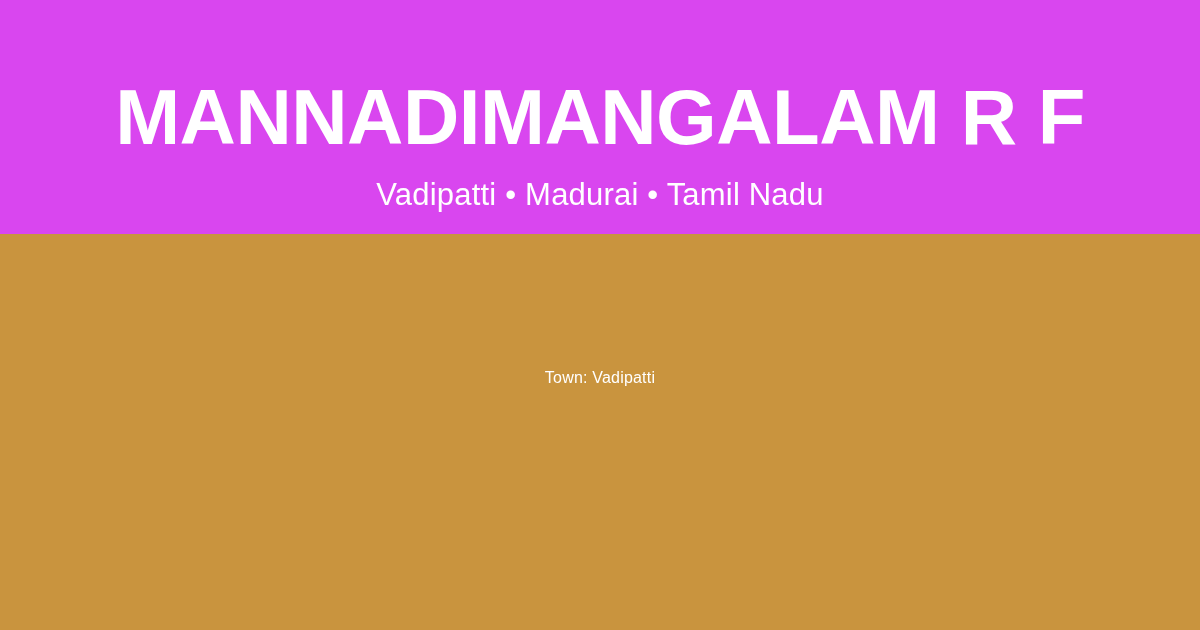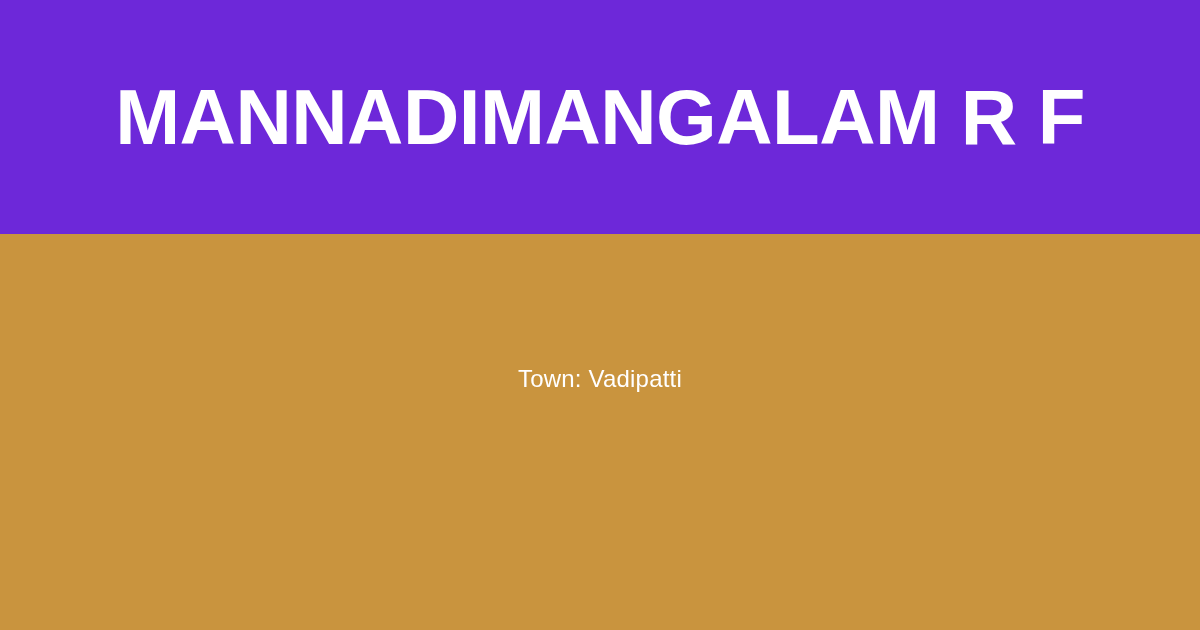--- a/index.html
+++ b/index.html
@@ -21,21 +21,21 @@
     height: 630px;
     display: flex;
     flex-direction: column;
   }
 
   
   .band-top {
     position: relative;
     width: 100%;
     height: 234px;
-    background: #6d28d9;
+    background: #d946ef;
     box-sizing: border-box;
     display: flex;
     flex-direction: column;
     align-items: center;
     justify-content: flex-start;
     padding-top: 78px;
   }
 
   .title {
     margin: 0;
@@ -72,21 +72,21 @@
     height: 317px;
     background: #c9943e;
     display: flex;
     align-items: center;
     justify-content: center;
   }
 
   .meta-line {
     margin: 0;
     color: #ffffff;
-    font-size: 24px;
+    font-size: 16px;
     line-height: 1.3;
     font-weight: 400;
     text-align: center;
     letter-spacing: 0.2px;
     position: relative;
     top: -14px;
   }
 
   .watermark {
     position: absolute;
@@ -100,20 +100,21 @@
     white-space: nowrap;
   }
 </style>
 </head>
 <body>
 
 <div class="card">
 
   <div class="band-top">
     <h1 class="title">MANNADIMANGALAM R F</h1>
+    <p class="subtitle">Vadipatti • Madurai • Tamil Nadu</p>
   </div>
 
   <div class="band-bottom">
     <p class="meta-line">Town: Vadipatti</p>
 
   </div>
 
 </div>
 
 </body></html>

